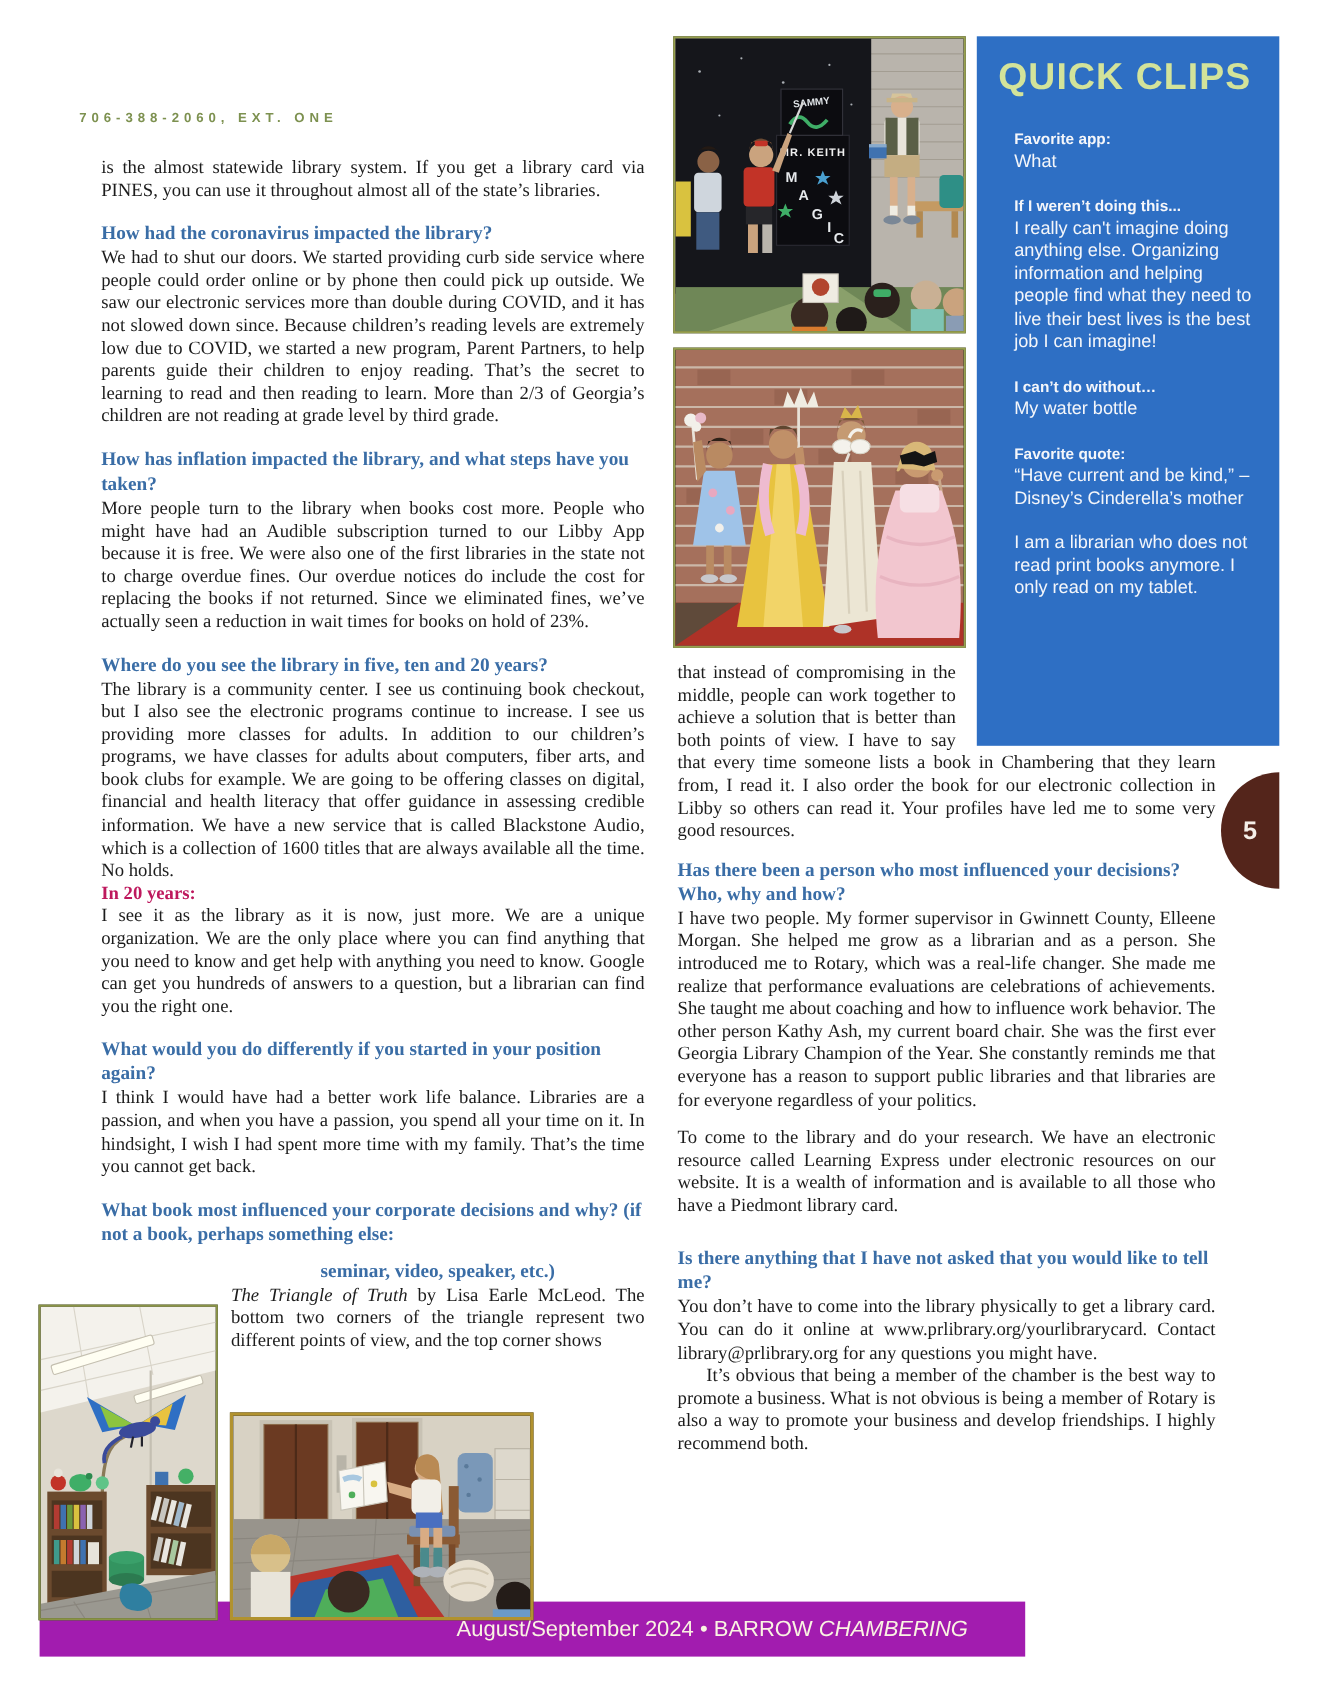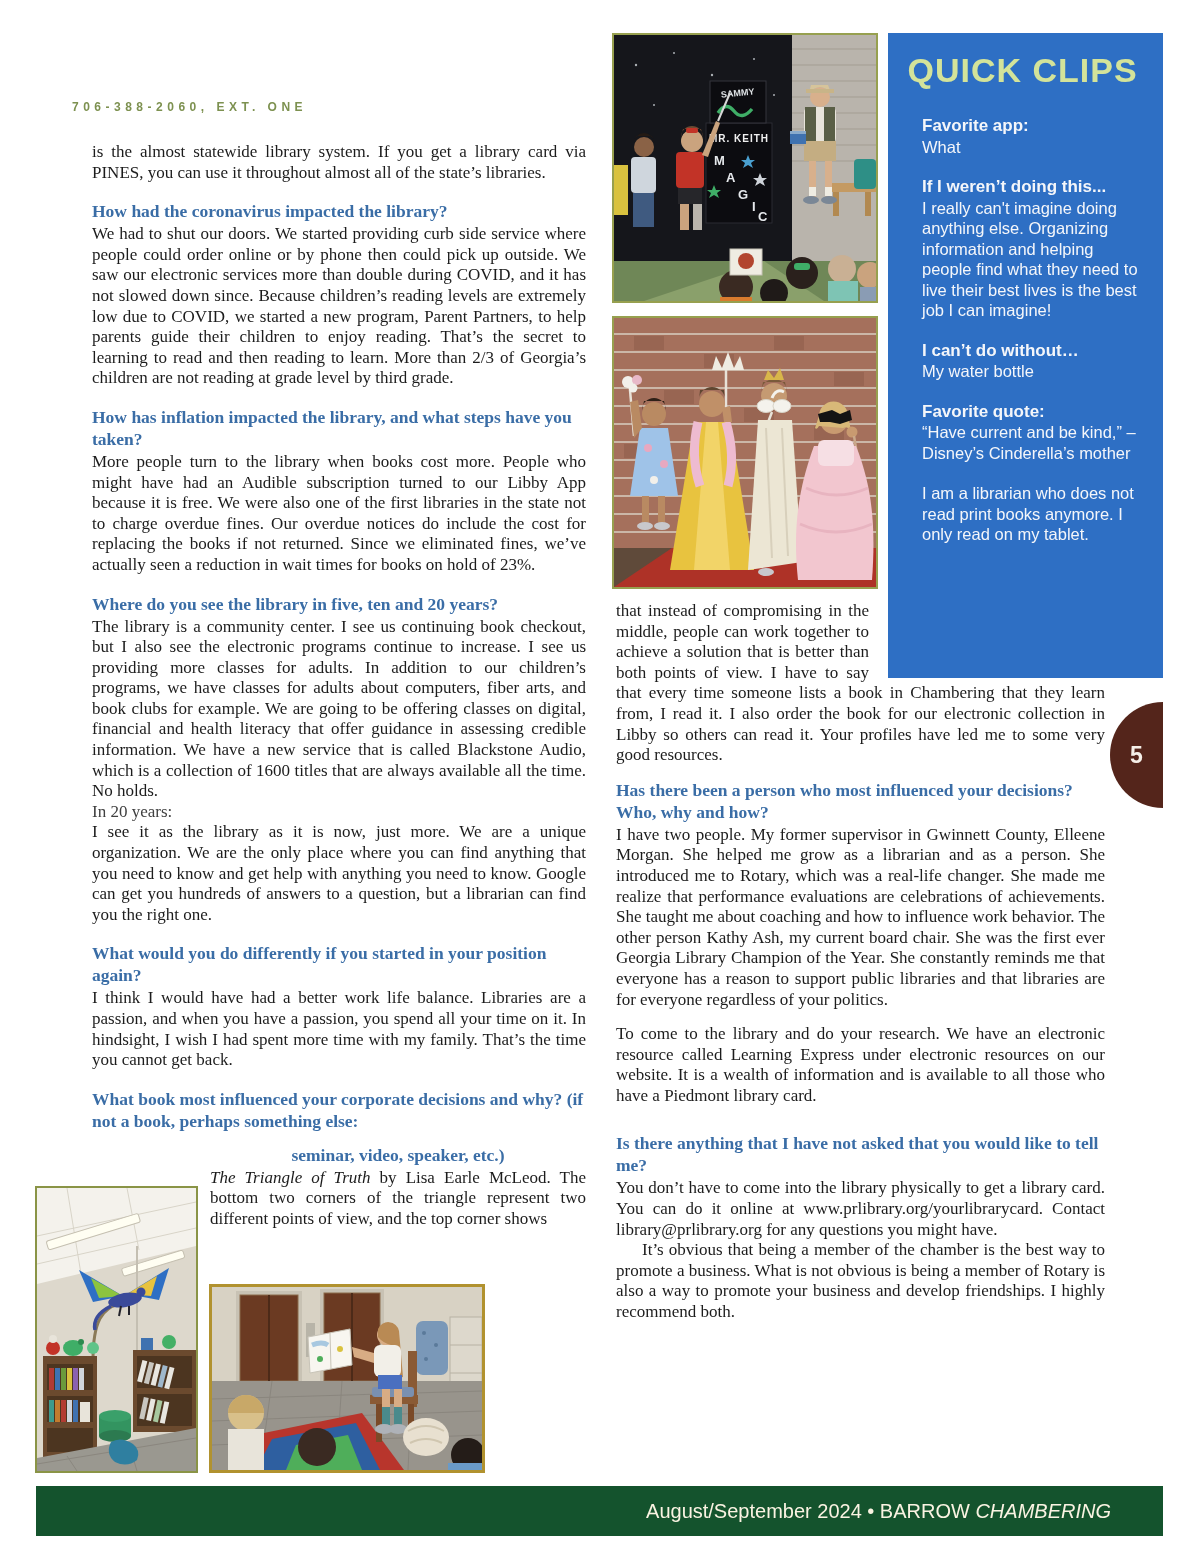--- a/index.html
+++ b/index.html
@@ -4,45 +4,45 @@
 <style>
   html,body{margin:0;padding:0;background:#ffffff;}
   .page{position:relative;width:1200px;height:1553px;background:#ffffff;overflow:hidden;
         font-family:"Liberation Serif",serif;color:#1c1c1c;}
   
   .phone{position:absolute;left:72px;top:100px;font-family:"Liberation Sans",sans-serif;
          font-weight:bold;font-size:12px;letter-spacing:4.5px;color:#7d9150;}
   .col{position:absolute;text-align:justify;font-size:17px;line-height:20.6px;}
   .col p{margin:0 0 17px 0;}
   .col h3{margin:0 0 2px 0;font-size:17.5px;line-height:22px;color:#3a6da6;font-weight:bold;text-align:left;}
-  .col .subhead{color:#404040;font-weight:normal;}
+  .col .subhead{color:#be185d;font-weight:bold;}
   #left-col{left:92px;top:142px;width:494px;}
   #mid-col{left:616px;top:601px;width:489px;}
   .center-head{margin-left:118px !important;text-align:center !important;}
   .wrap-left{margin-left:118px !important;}
   .indent{text-indent:26px;}
   .it{font-style:italic;}
   .sidebar-spacer{float:right;width:236px;height:78px;}
   
   #sidebar{position:absolute;left:888px;top:33px;width:275px;height:645px;background:#2e6fc4;
            box-sizing:border-box;padding:16px 24px 0 34px;color:#f4f6fa;
            font-family:"Liberation Sans",sans-serif;}
   #sidebar .sb-title{font-size:34px;font-weight:bold;letter-spacing:1px;color:#d3e39a;
            margin:2px 0 26px -16px;white-space:nowrap;text-align:center;}
   .sb-item{margin-bottom:20px;font-size:16.5px;line-height:20.5px;}
-  .sb-item .lbl{display:block;font-weight:bold;font-size:17px;}
+  .sb-item .lbl{display:block;font-weight:bold;font-size:14px;}
   
   .photo{position:absolute;box-sizing:border-box;z-index:3;background:#222;}
   .photo svg{display:block;width:100%;height:100%;}
   #photo-magic{left:612px;top:33px;width:266px;height:270px;border:2px solid #97a04f;}
   #photo-dressup{left:612px;top:316px;width:266px;height:273px;border:2px solid #97a04f;}
   #photo-dragon{left:35px;top:1186px;width:163px;height:287px;border:2px solid #8a9446;}
   #photo-reading{left:209px;top:1284px;width:276px;height:189px;border:3px solid #b1922f;}
   
-  #footer-bar{position:absolute;left:36px;top:1486px;width:1127px;height:50px;background:#14532d;z-index:1;}
+  #footer-bar{position:absolute;left:36px;top:1456px;width:896px;height:50px;background:#a21caf;z-index:1;}
   #footer-bar .ft{position:absolute;right:52px;top:0;line-height:50px;color:#faf3e2;
       font-family:"Liberation Sans",sans-serif;font-size:20px;}
   #page-tab{position:absolute;left:1110px;top:702px;width:53px;height:106px;background:#54251b;
       border-radius:53px 0 0 53px;z-index:4;}
   #page-tab span{display:block;width:100%;text-align:center;line-height:106px;color:#f5efe8;
       font-family:"Liberation Sans",sans-serif;font-weight:bold;font-size:23px;}
 </style>
 </head>
 <body>
 

